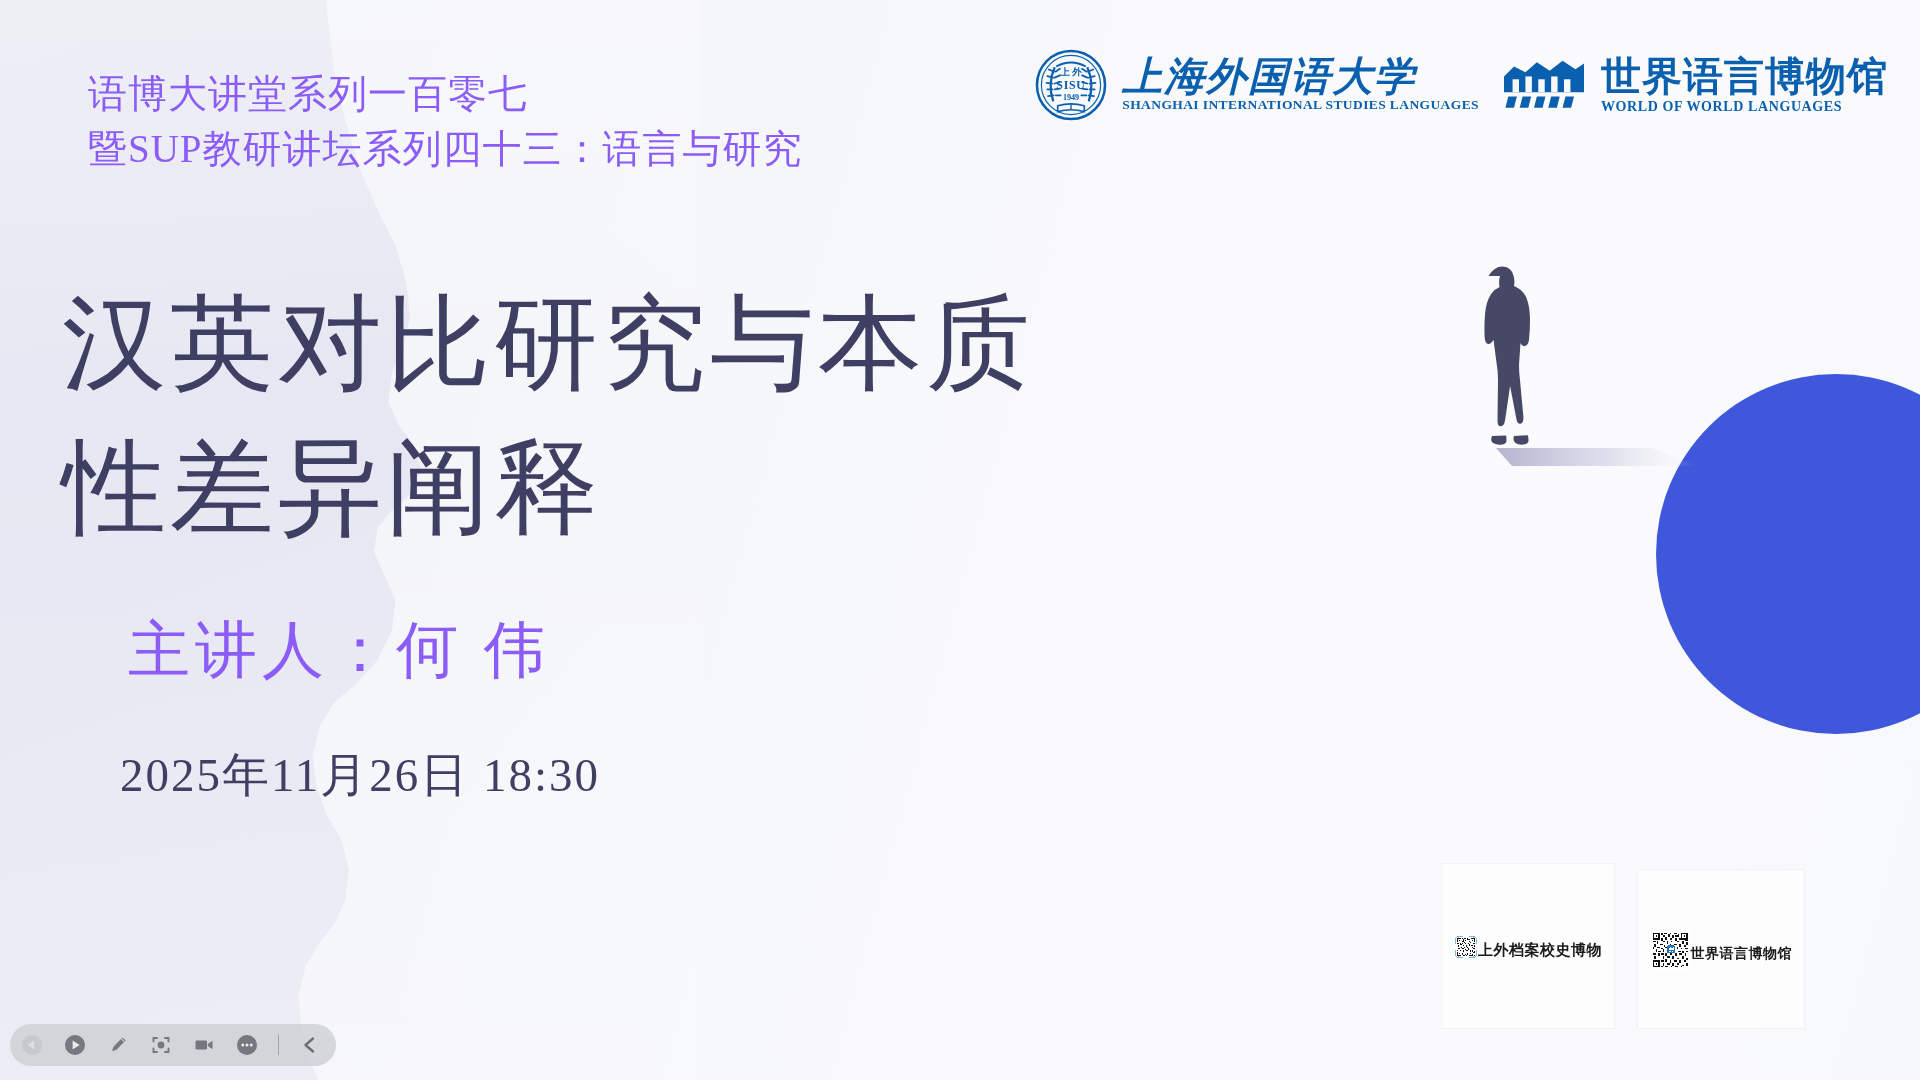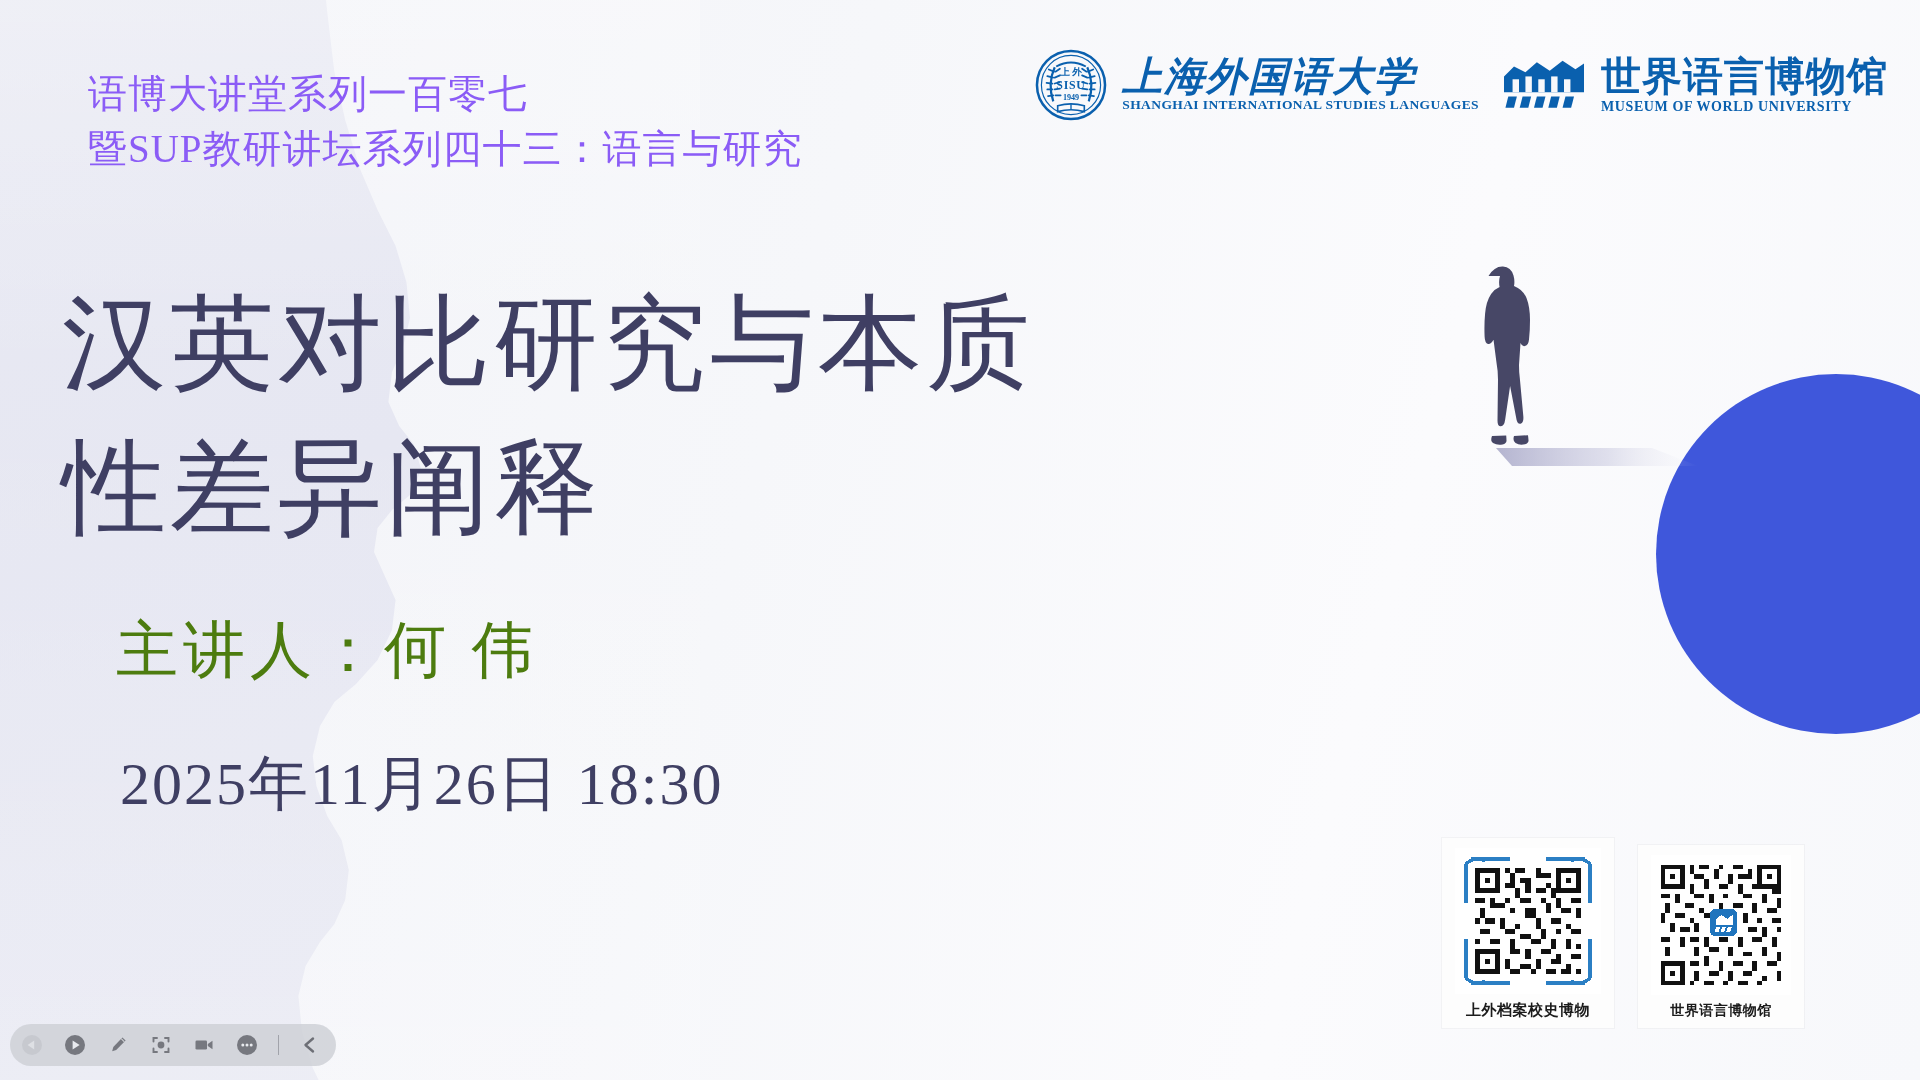--- a/index.html
+++ b/index.html
@@ -124,34 +124,34 @@
     line-height:1.38;
     letter-spacing:4px;
     font-family:"Liberation Serif", serif;
     z-index:6;
   }
   .title .ln { display:block; white-space:nowrap;font-family:Liberation Serif, serif; }
 
   
   .speaker {
     position:absolute;
-    left:116px; top:608px;
-    color:#4d7c0f;
+    left:128px; top:608px;
+    color:#8b5cf6;
     font-size:62px;
     letter-spacing:5px;
     font-family:"Liberation Serif", serif;
     z-index:6;
   }
 
   
   .datetime {
     position:absolute;
     left:120px; top:744px;
     color:#3f3f63;
-    font-size:60px;
+    font-size:47px;
     letter-spacing:2px;
     font-family:"Liberation Serif", serif;
     z-index:6;
   }
 
   
   .figure-wrap {
     position:absolute;
     left:1452px; top:252px;
     width:300px; height:230px;
@@ -161,21 +161,21 @@
   
   .qr-row {
     position:absolute;
     right:116px; bottom:52px;
     display:flex; align-items:flex-end; gap:24px;
     z-index:6;
   }
   .qr-card {
     background:#fdfdfd;
     padding:10px 12px 8px;
-    display:flex; flex-direction:column; align-items:center;
+    display:flex; flex-direction:row; align-items:center;
     box-shadow:0 0 0 1px rgba(0,0,0,.03);
   }
   .qr-card.a { width:172px; }
   .qr-card.b { width:166px; }
   .qr-img { display:block; image-rendering:pixelated; }
   .qr-cap {
     margin-top:7px;
     font-size:15px; font-weight:700; color:#1b1b1b;
     font-family:"Liberation Serif", serif;
     letter-spacing:.5px; white-space:nowrap;
@@ -259,21 +259,21 @@
         <g fill="#0a60ae">
           <path d="M10 58 L22 58 L18 74 L6 74 Z"></path>
           <path d="M30 58 L42 58 L38 74 L26 74 Z"></path>
           <path d="M50 58 L62 58 L58 74 L46 74 Z"></path>
           <path d="M70 58 L82 58 L78 74 L66 74 Z"></path>
           <path d="M90 58 L102 58 L98 74 L86 74 Z"></path>
         </g>
       </svg>
       <div class="mus-words">
         <div class="mus-cn">世界语言博物馆</div>
-        <div class="mus-en">MUSEUM OF WORLD UNIVERSITY</div>
+        <div class="mus-en">WORLD OF WORLD LANGUAGES</div>
       </div>
     </div>
 
   </div>
 
   <div class="title">
     <span class="ln">汉英对比研究与本质</span>
     <span class="ln">性差异阐释</span>
   </div>
 

